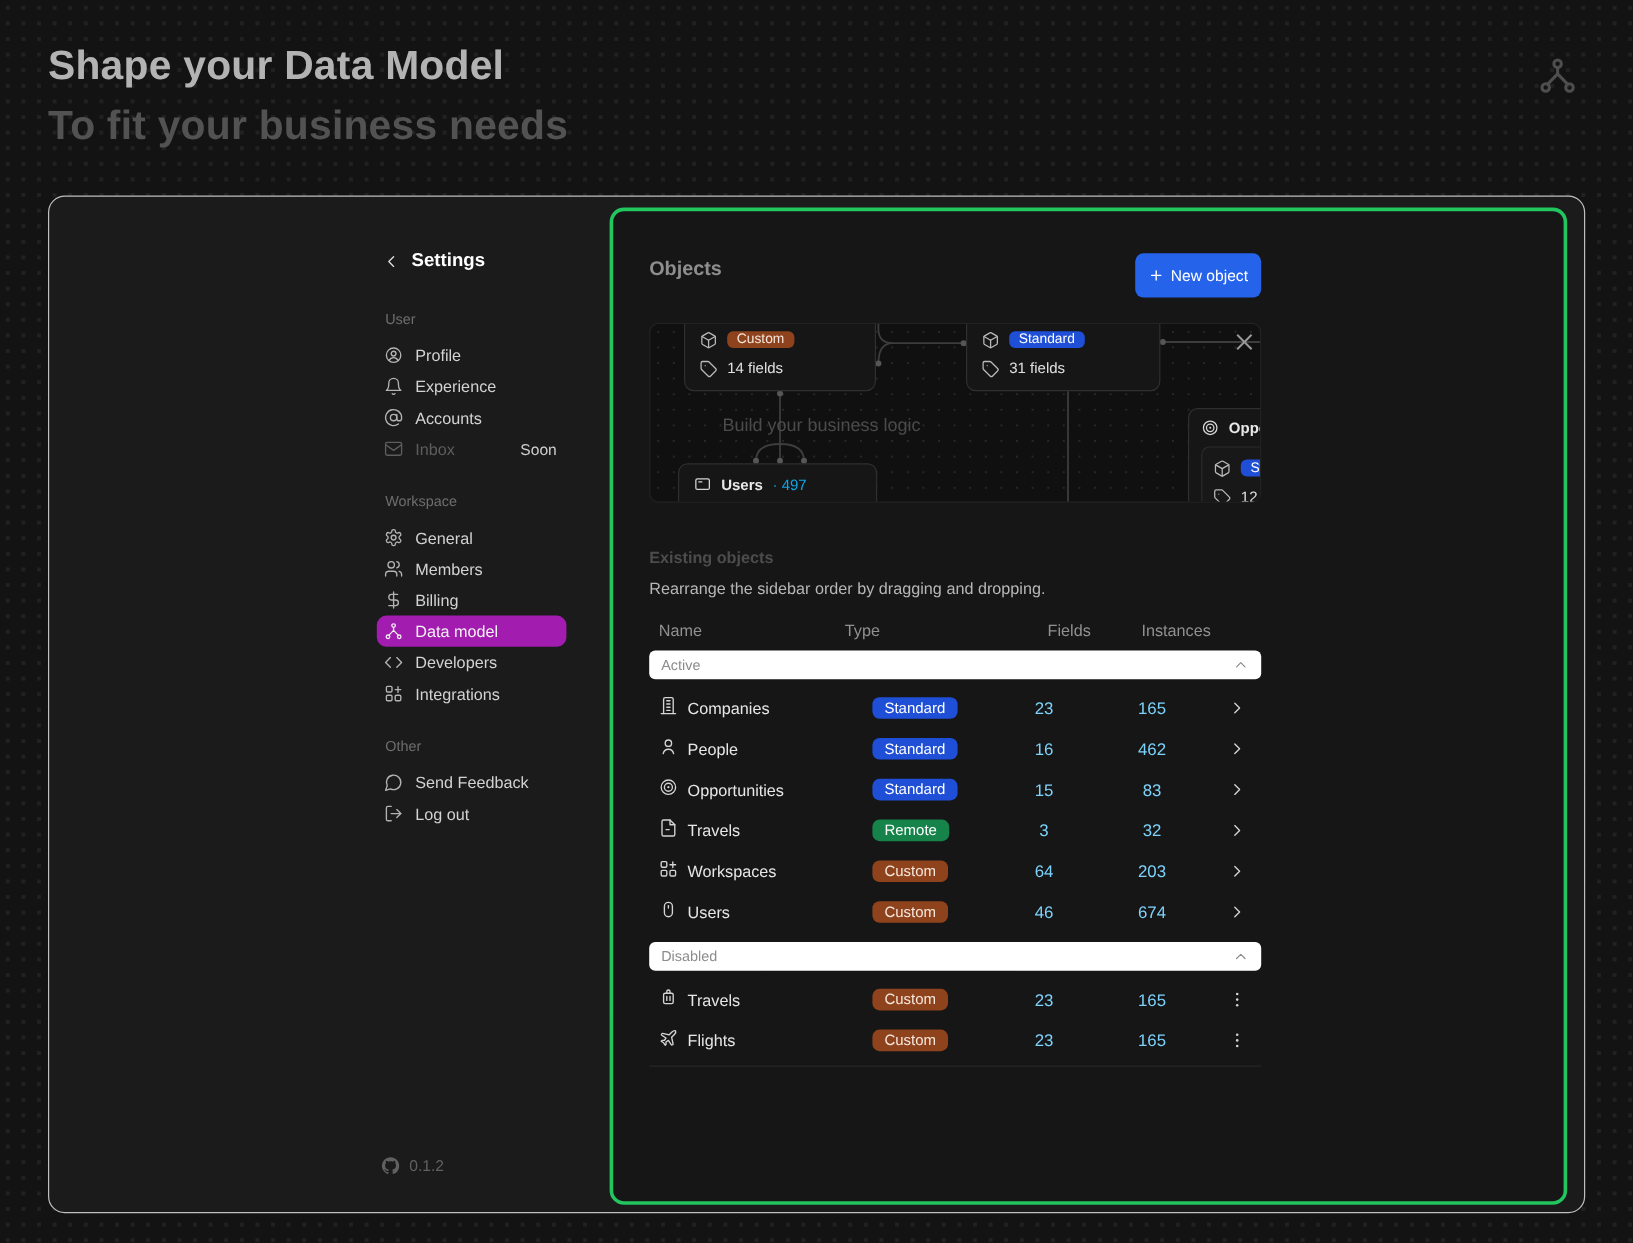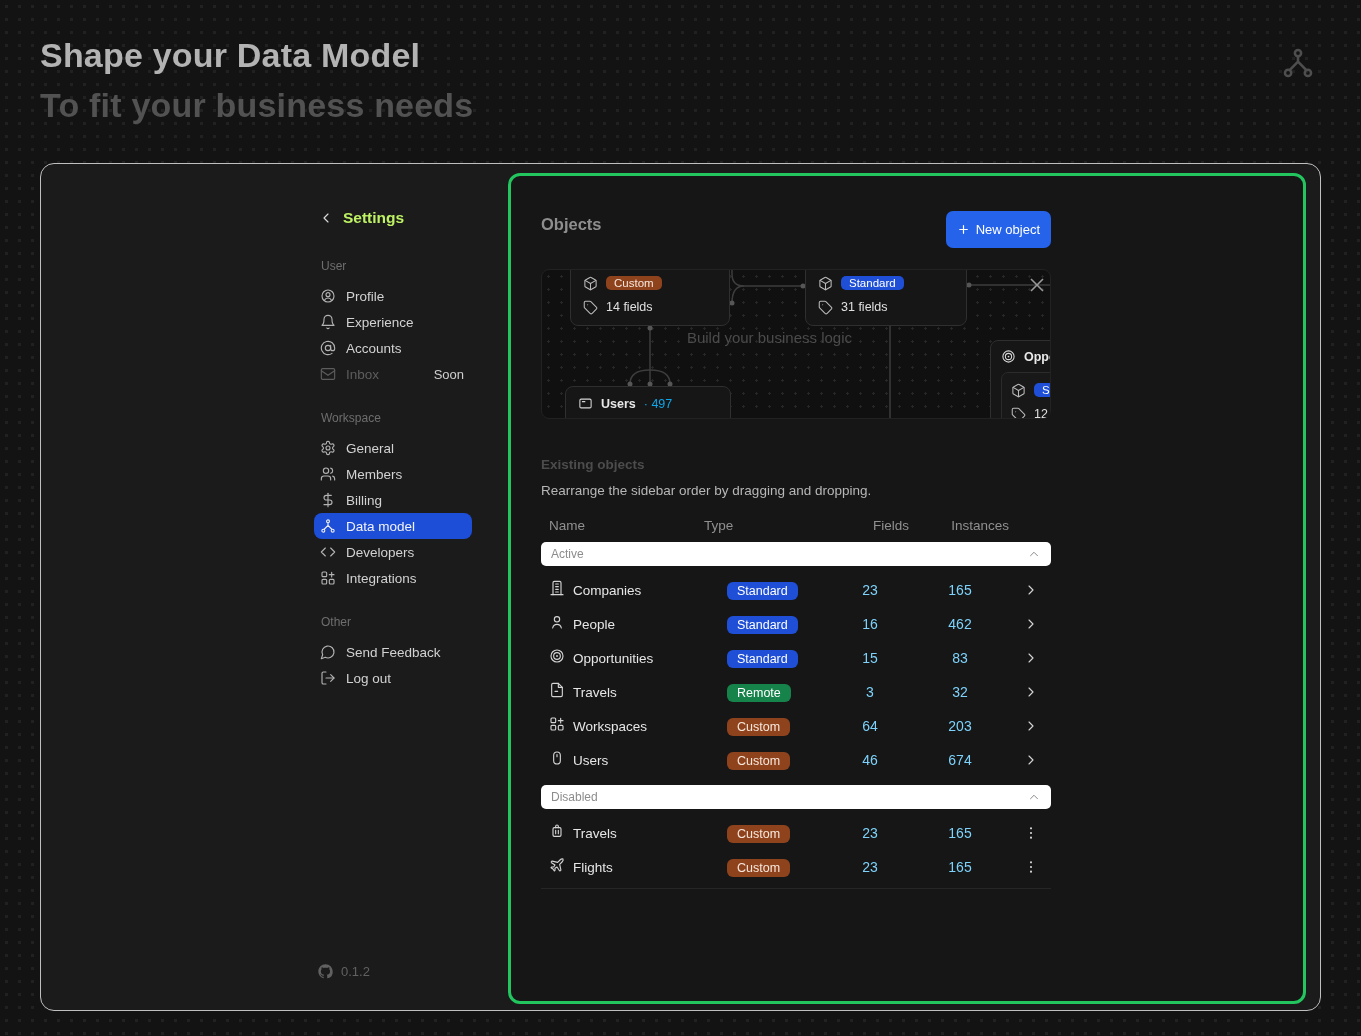--- a/index.html
+++ b/index.html
@@ -26,29 +26,29 @@
 
   
   .app-card {
     position:absolute; left:40px; top:163px; width:1281px; height:848px;
     background:#1b1b1b; border:1px solid #bfbfbf; border-radius:14px;
   }
 
   
   .settings-back { position:absolute; left:277px; top:45px; display:flex; align-items:center; gap:9px; cursor:pointer; }
   .settings-back .icon { width:16px; height:16px; color:#dcdcdc; }
-  .settings-back span.lbl { font-size:15.5px; font-weight:700; color:#bef264; }
+  .settings-back span.lbl { font-size:15.5px; font-weight:700; color:#ffffff; }
 
   .side-nav { position:absolute; left:273px; top:95px; width:158px; }
   .side-section + .side-section { margin-top:24px; }
   .side-section-label { font-size:12px; color:#6e6e6e; margin:0 0 10px 7px; }
   .side-item { display:flex; align-items:center; height:26px; padding:0 8px 0 6px; border-radius:8px; cursor:pointer; }
   .side-item .icon { width:16px; height:16px; color:#b3b3b3; }
   .side-item .lbl { font-size:13.5px; color:#d2d2d2; margin-left:10px; flex:1 1 auto; white-space:nowrap; }
-  .side-item.active { background:#1d4ed8; }
+  .side-item.active { background:#a21caf; }
   .side-item.active .lbl { color:#f3f3f3; }
   .side-item.active .icon { color:#ededed; }
   .side-item.disabled .icon { color:#5d5d5d; }
   .side-item.disabled .lbl { color:#5d5d5d; }
   .side-item .soon { font-size:13px; color:#cfcfcf; }
 
   .version { position:absolute; left:277px; top:800px; display:flex; align-items:center; gap:8px; color:#616161; }
   .version .icon { width:15px; height:15px; }
   .version .num { font-size:13px; }
 
@@ -84,21 +84,21 @@
   }
   .node-row { display:flex; align-items:center; gap:8px; height:20px; }
   .node-row + .node-row { margin-top:4px; }
   .node .icon { width:15px; height:15px; color:#b9b9b9; }
   .node .ftxt { font-size:12.5px; color:#e0e0e0; white-space:nowrap; }
   .node-head { display:flex; align-items:center; gap:8px; white-space:nowrap; }
   .node-head .icon { width:15px; height:15px; color:#d6d6d6; }
   .node-head .nm { font-size:12.5px; font-weight:700; color:#e8e8e8; }
   .node-head .cnt { font-size:12.5px; color:#0ea5e9; }
   .subcard { background:#181818; border:1px solid #2b2b2b; border-radius:7px; padding:7px 9px; margin-top:8px; }
-  .canvas-caption { position:absolute; left:60px; top:59px; width:250px; text-align:right;
+  .canvas-caption { position:absolute; left:60px; top:76px; width:250px; text-align:left;
     font-size:15px; color:#4b4b4b; white-space:nowrap; }
 
   
   .badge { display:inline-flex; align-items:center; padding:2px 10px; border-radius:6px; font-size:12.5px; color:#fff; white-space:nowrap; }
   .badge.standard { background:var(--badge-standard,#1e4fd6); }
   .badge.remote   { background:var(--badge-remote,#16834a); }
   .badge.custom   { background:var(--badge-custom,#8f431d); color:#f6e7dc; }
   .badge.sm { padding:1px 8px; font-size:11.5px; border-radius:5px; }
 
   

